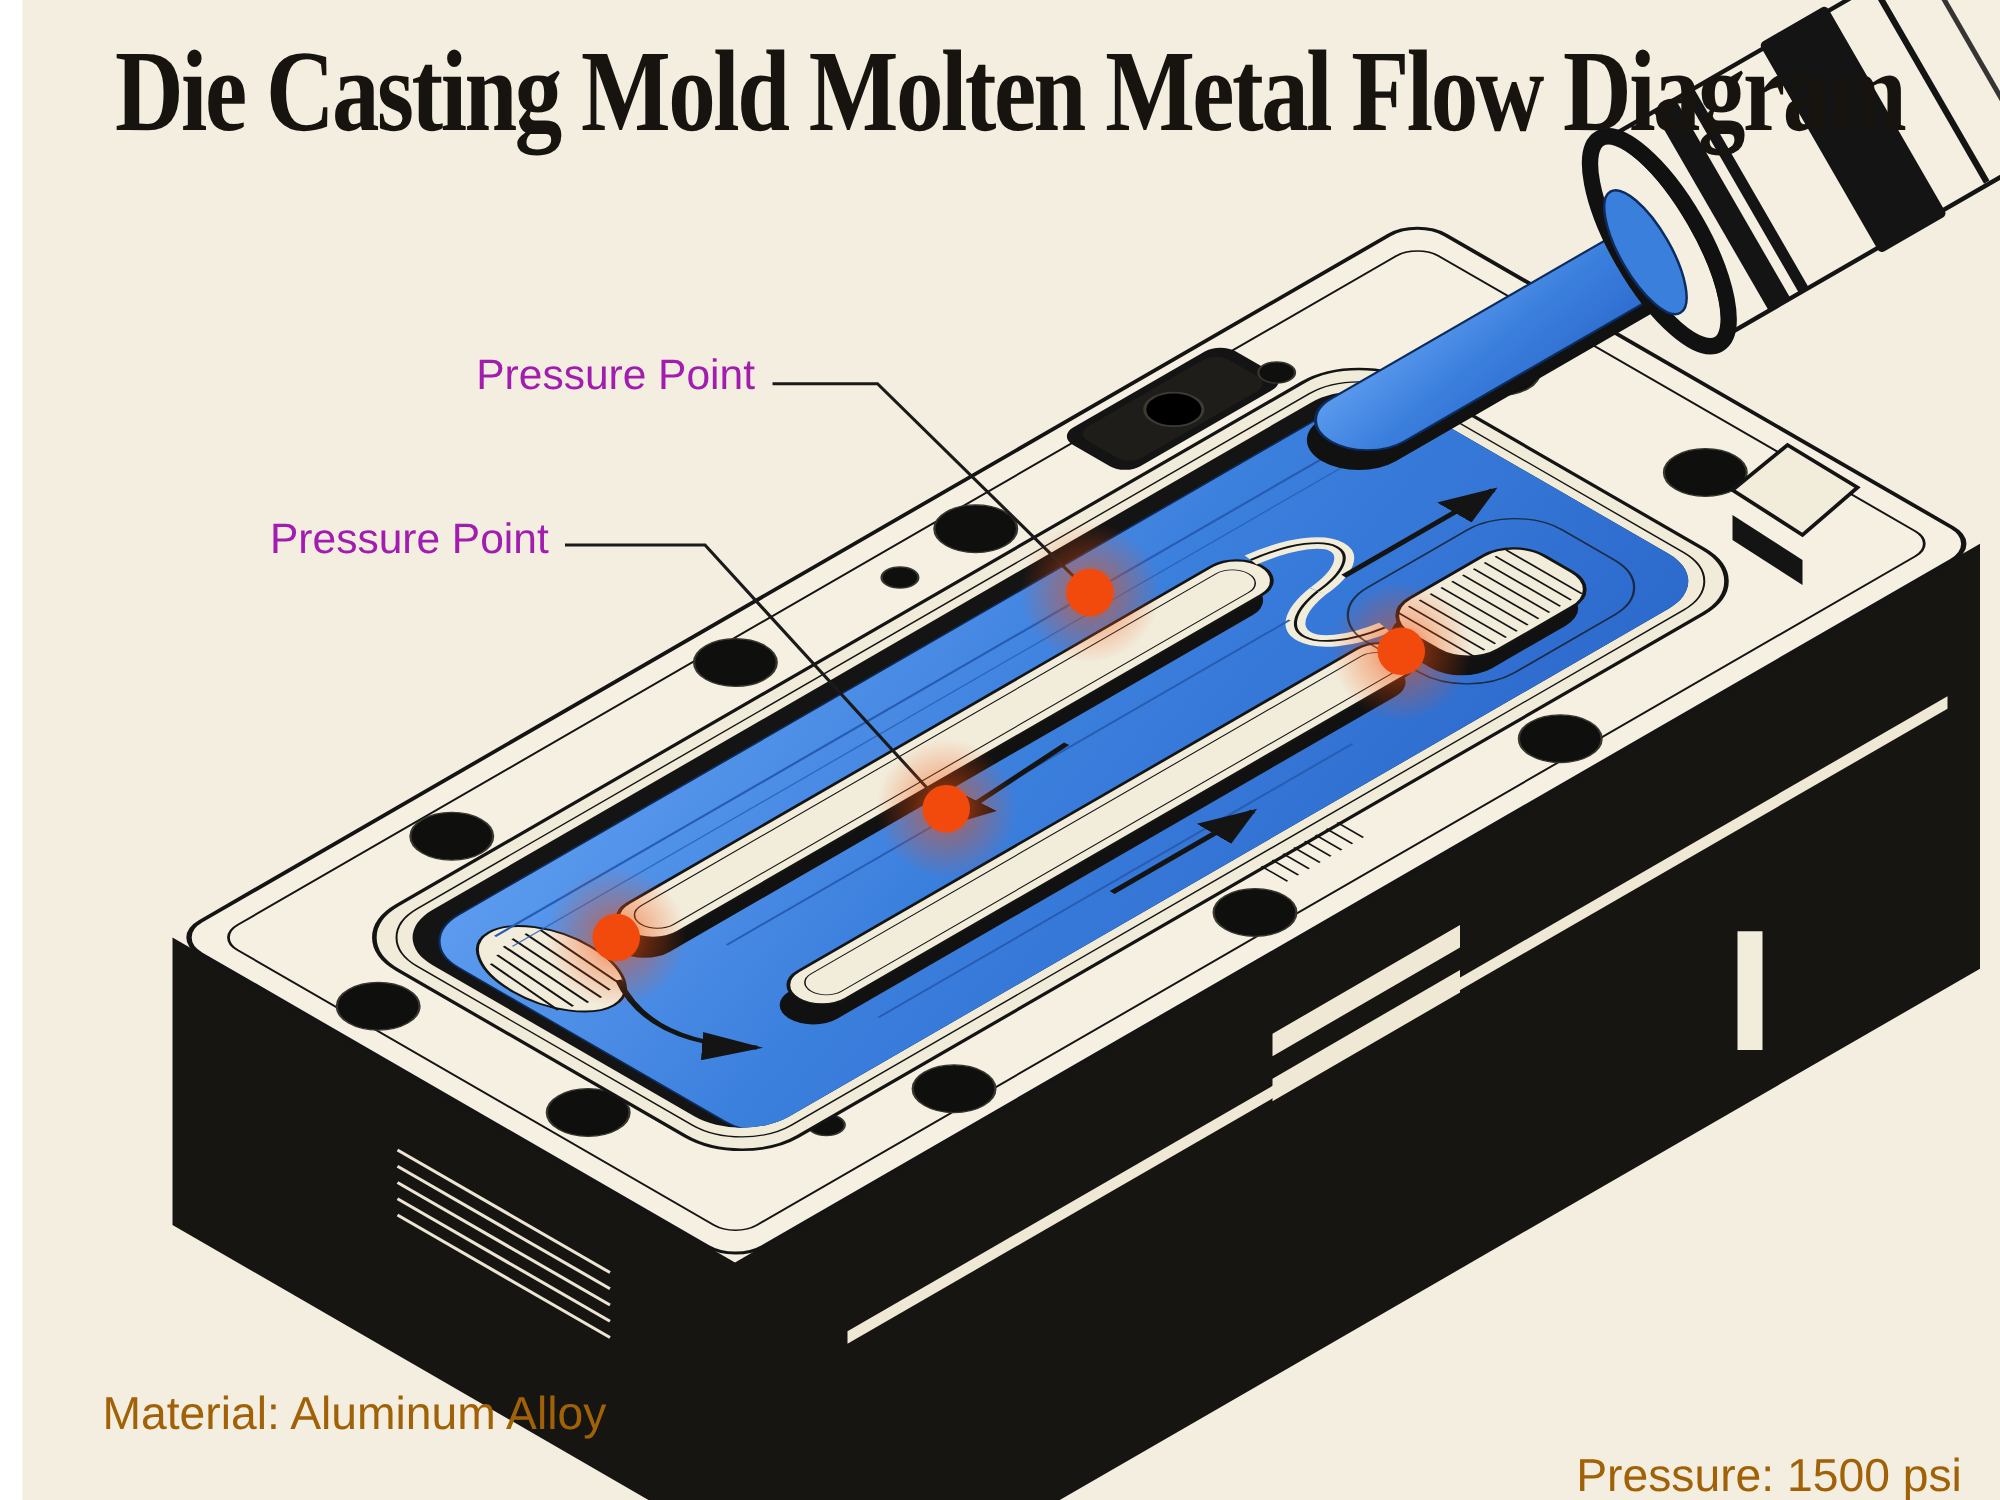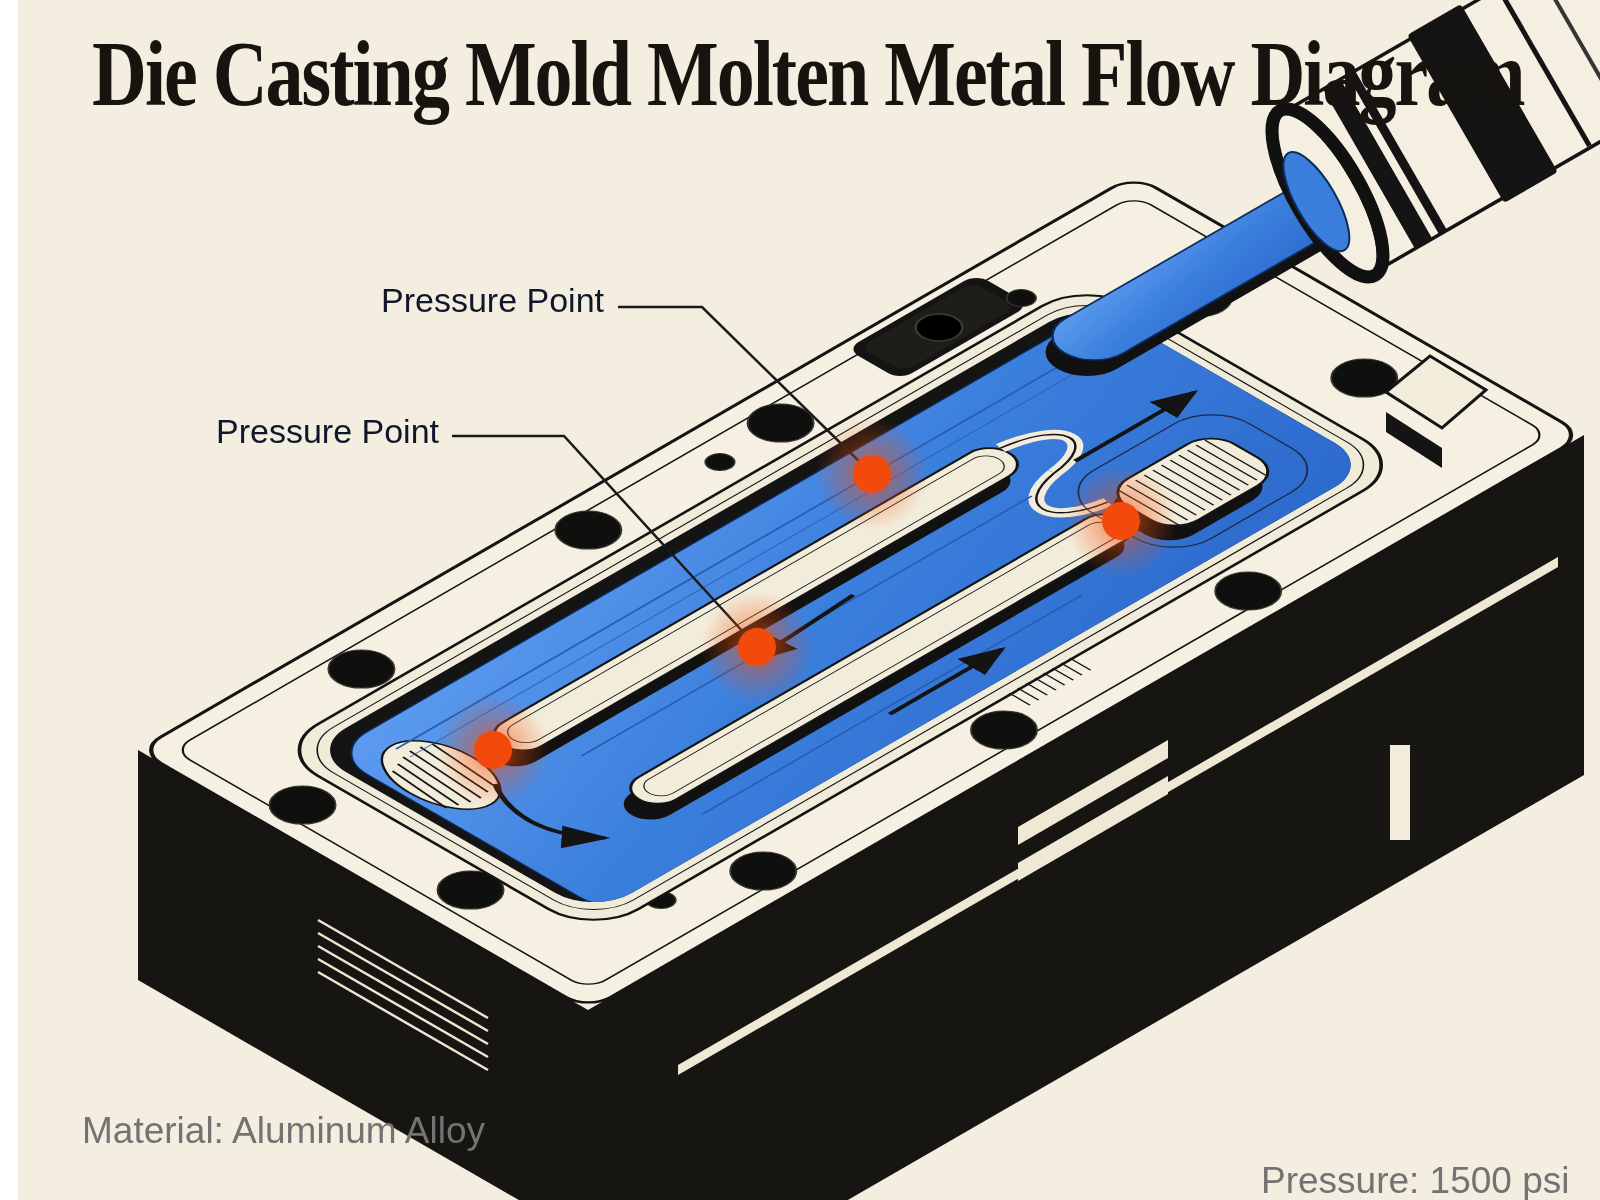--- a/index.html
+++ b/index.html
@@ -8,27 +8,27 @@
     background:#f3eee0;font-family:"Liberation Sans",sans-serif;margin-left:18px;
   }
   .canvas svg{position:absolute;left:0;top:0;}
   .title{
     position:absolute;left:74px;top:26px;width:1500px;
     font-family:"Liberation Serif",serif;font-weight:700;font-size:76px;
     letter-spacing:-2px;color:#17140f;line-height:1.05;white-space:nowrap;
     transform:scaleY(1.22);transform-origin:left top;
   }
   .callout{
-    position:absolute;font-size:34px;color:#0f172a;letter-spacing:0;
+    position:absolute;font-size:34px;color:#a21caf;letter-spacing:0;
     white-space:nowrap;font-weight:400;
   }
   .callout.one{left:363px;top:281px;}
   .callout.two{left:198px;top:412px;}
   .footnote{
-    position:absolute;font-size:37px;font-weight:500;color:#737373;white-space:nowrap;
+    position:absolute;font-size:37px;font-weight:500;color:#a16207;white-space:nowrap;
   }
   .footnote.material{left:64px;top:1110px;}
   .footnote.pressure{left:1243px;top:1160px;}
 </style>
 </head>
 <body>
 
 <div class="canvas">
 
   <svg width="1600" height="1200" viewBox="0 0 1600 1200">

